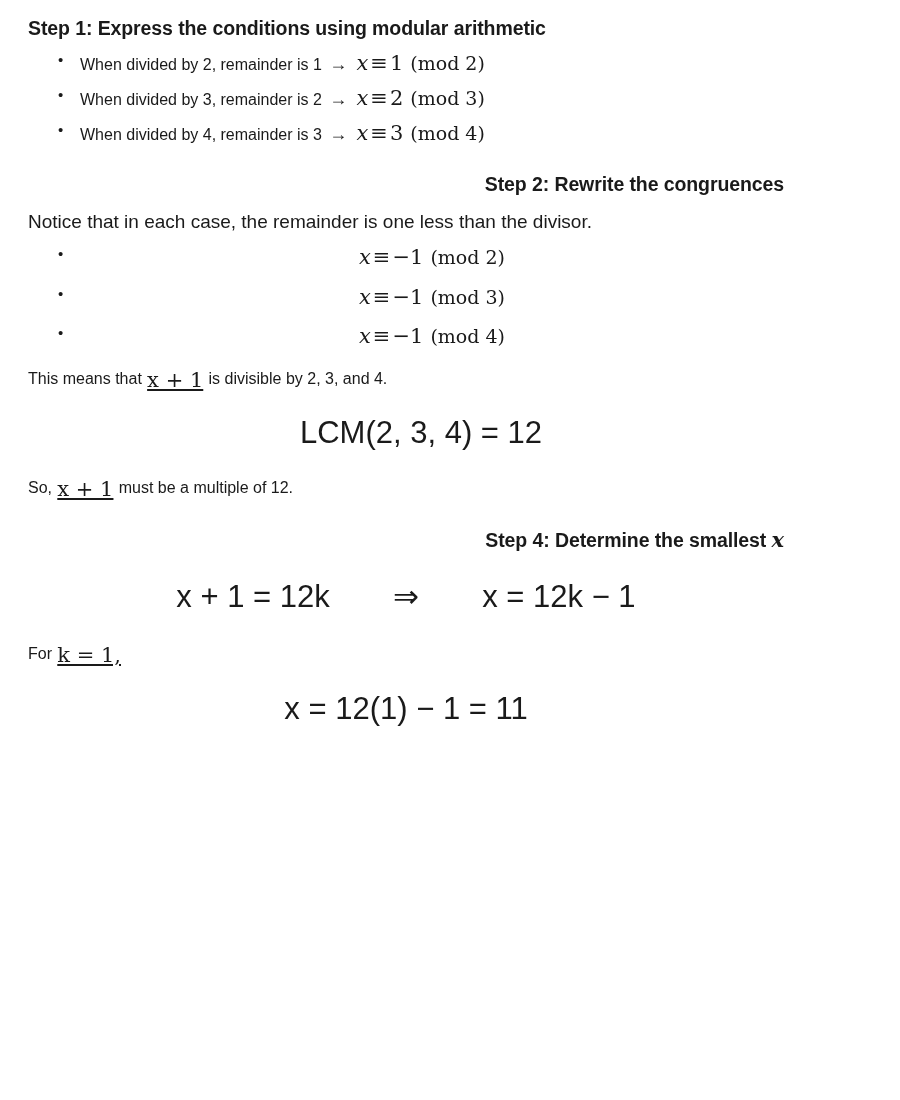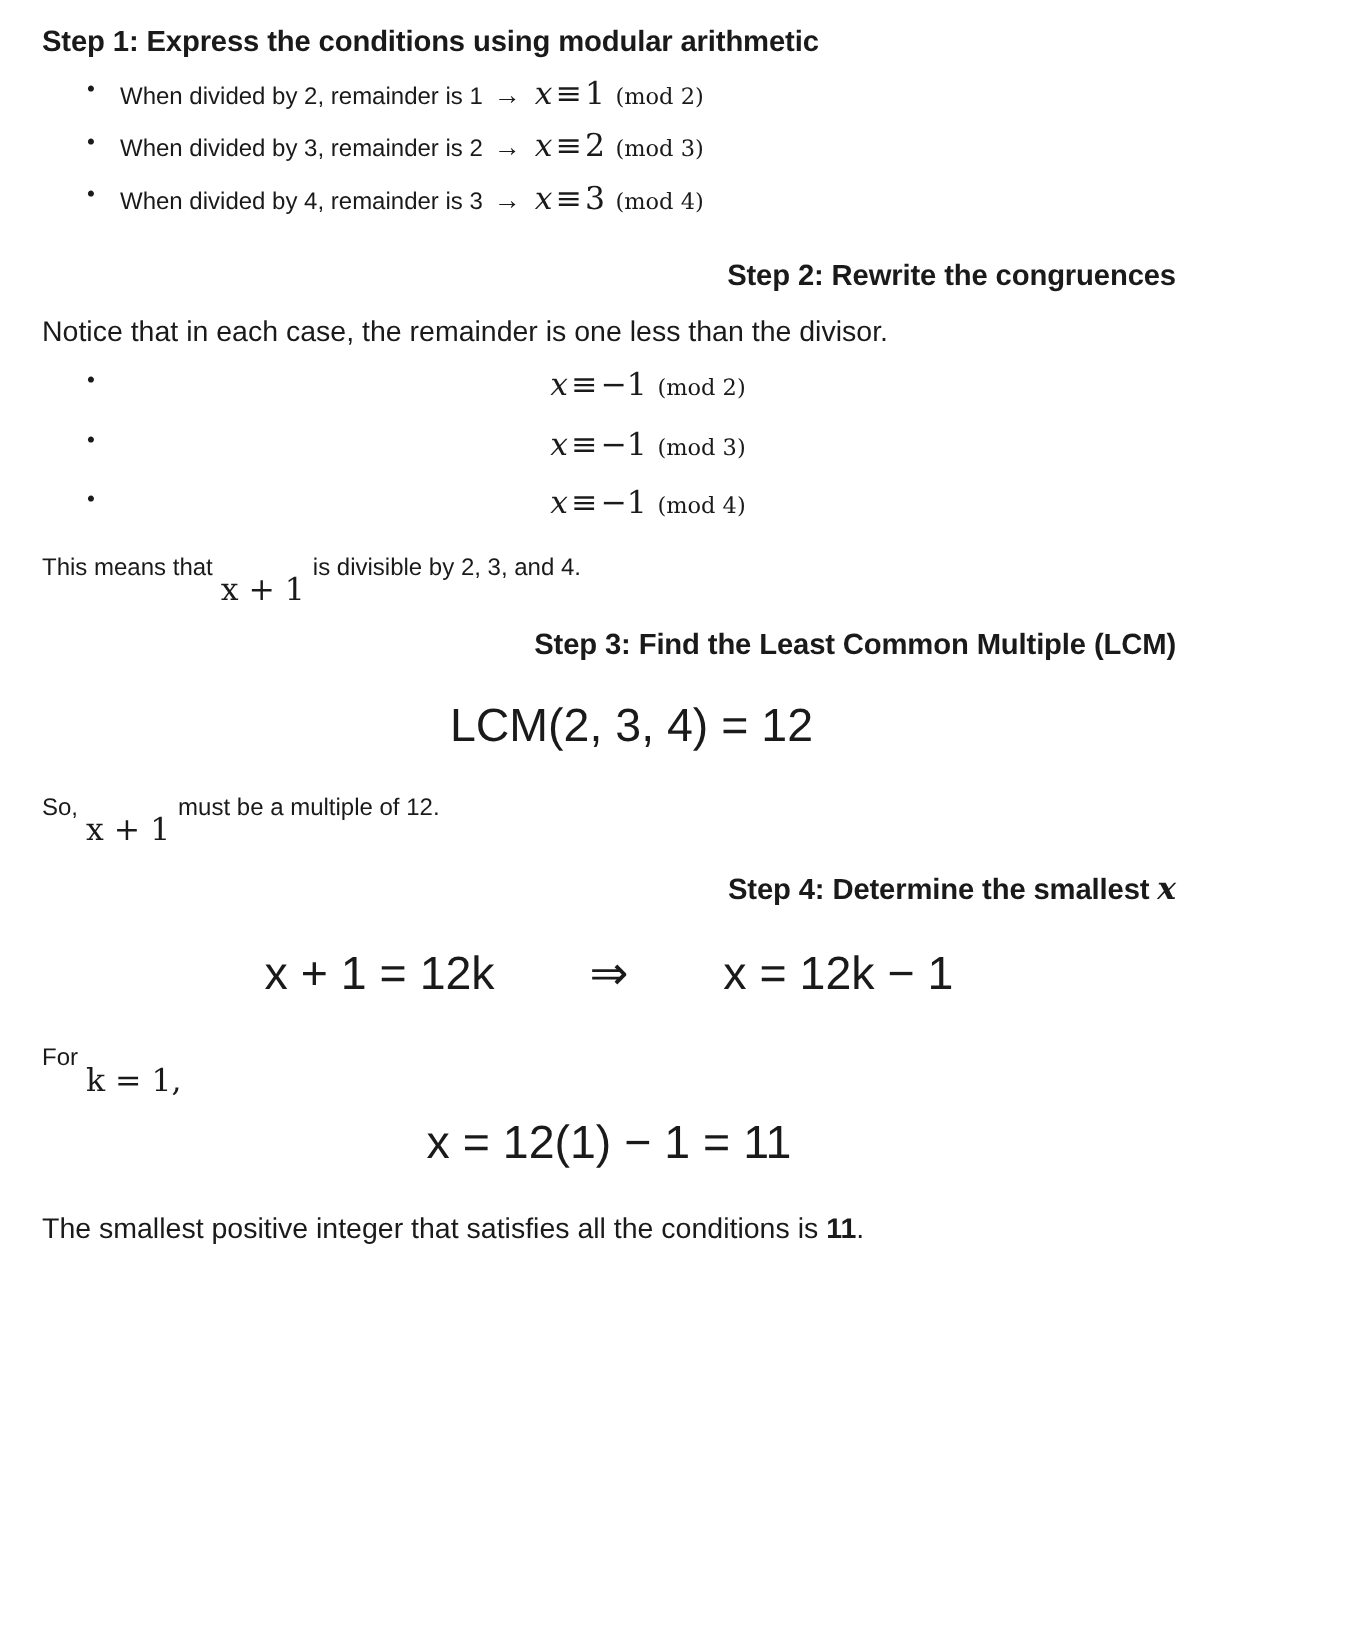--- a/index.html
+++ b/index.html
@@ -81,21 +81,21 @@
     font-family: "DejaVu Serif", serif;
     font-size: 21px;
   }
   .mop {
     font-family: "DejaVu Serif", serif;
     font-size: 21px;
     padding: 0 2px;
   }
   .mod {
     font-family: "DejaVu Serif", serif;
-    font-size: 15px;
+    font-size: 19px;
     padding-left: 7px;
   }
   .arrow {
     font-size: 18px;
     padding: 0 4px 0 2px;
   }
   .display {
     text-align: center;
     font-family: Liberation Sans, sans-serif;
     font-size: 31px;
@@ -111,21 +111,22 @@
     width: 46px;
   }
   .txt {
     font-size: 16px;
   }
   .bold {
     font-weight: bold;
   }
   .inline-math-lift {
     position: relative;
-    top: 17px;
+    top: 3px;
+    text-decoration: underline;
   }
   .lcm-line {
     text-align: center;
     padding-left: 30px;
   }
   .final-block {
     margin-top: 26px;
   }
   .final-answer-text {
     font-size: 19px;
@@ -171,21 +172,20 @@
       <span class="m"><span class="mi">x</span><span class="mop">≡</span><span class="mn">−1</span><span class="mod">(mod 4)</span></span>
     </li>
   </ul>
 
   <p class="para" style="margin-top:14px;">
     <span class="txt">This means that</span>
     <span class="m inline-math-lift">x + 1</span>
     <span class="txt">is divisible by 2, 3, and 4.</span>
   </p>
 
-  <h3 class="step-head spaced-top">Step 3: Find the Least Common Multiple (LCM)</h3>
 
   <div class="display lcm-line">LCM(2, 3, 4) = 12</div>
 
   <p class="para">
     <span class="txt">So,</span>
     <span class="m inline-math-lift">x + 1</span>
     <span class="txt">must be a multiple of 12.</span>
   </p>
 
   <h3 class="step-head spaced-top">
@@ -202,19 +202,15 @@
   </div>
 
   <p class="para">
     <span class="txt">For</span>
     <span class="m inline-math-lift">k = 1,</span>
   </p>
 
   <div class="display eq4">x = 12(1) − 1 = 11</div>
 
   <div class="final-block">
-    <p class="para final-answer-text">
-      <span>The smallest positive integer that satisfies all the conditions is</span>
-      <span class="bold">11</span><span>.</span>
-    </p>
   </div>
 
 </div>
 
 </body></html>

